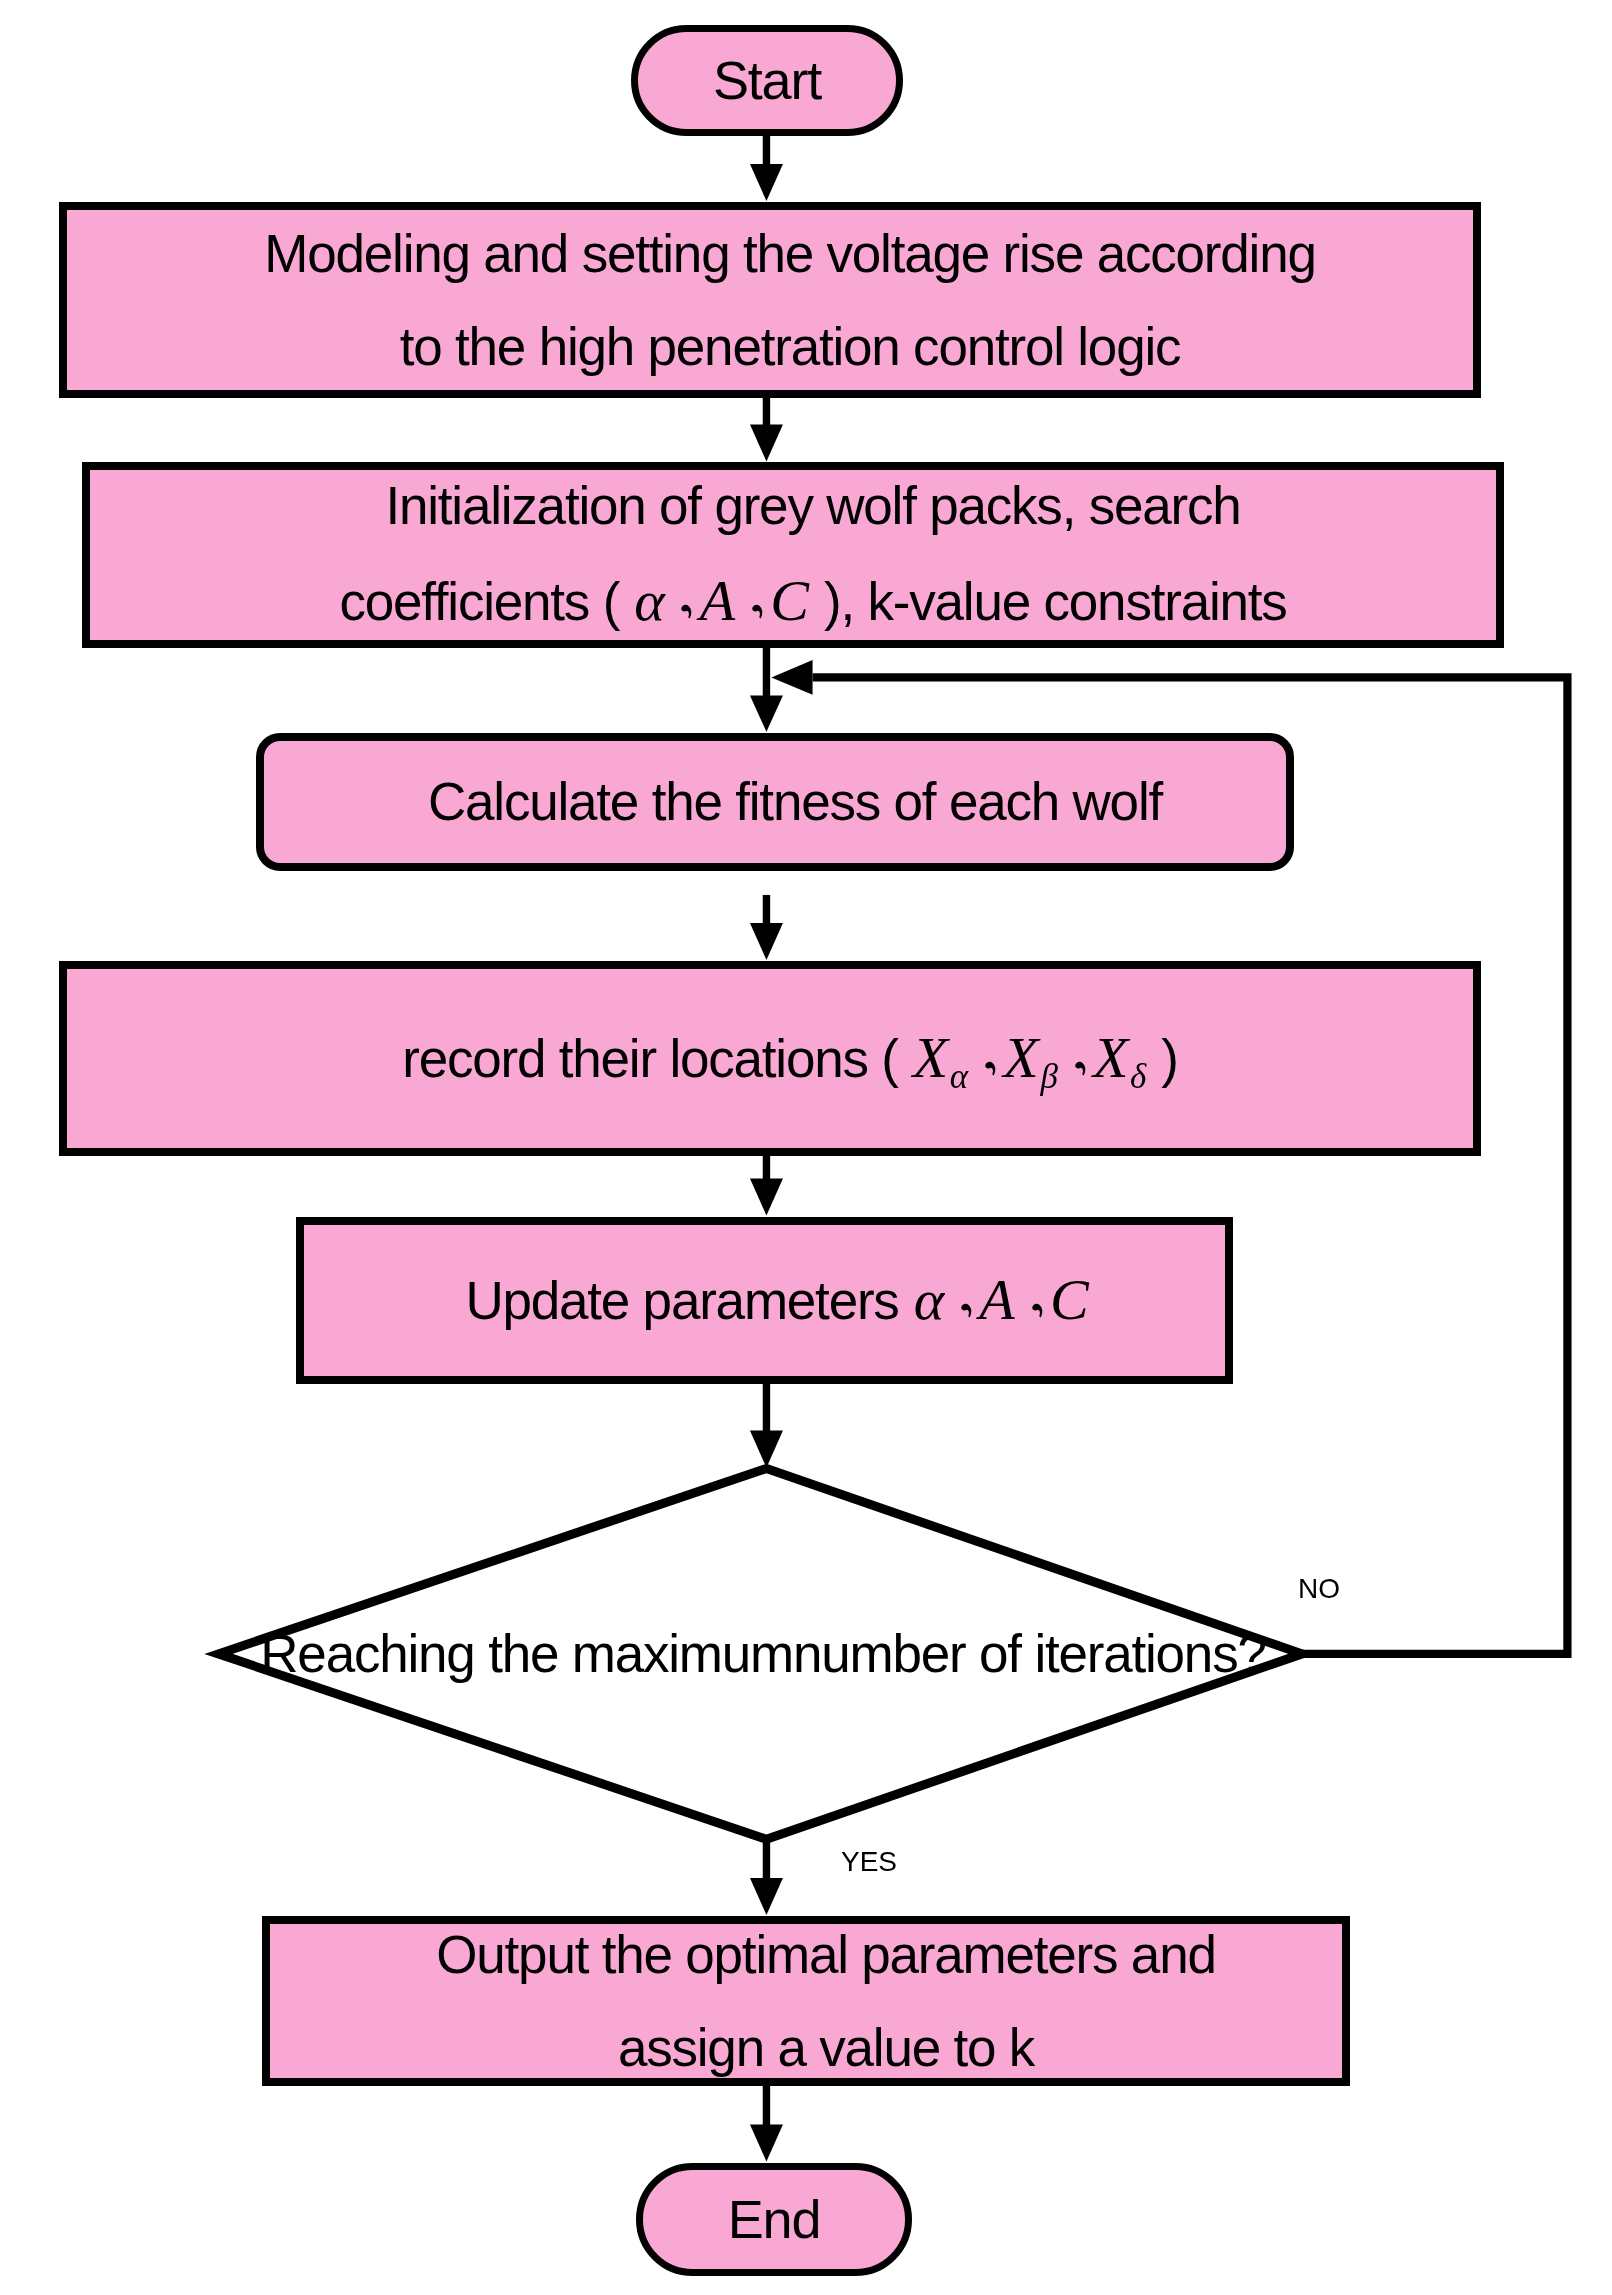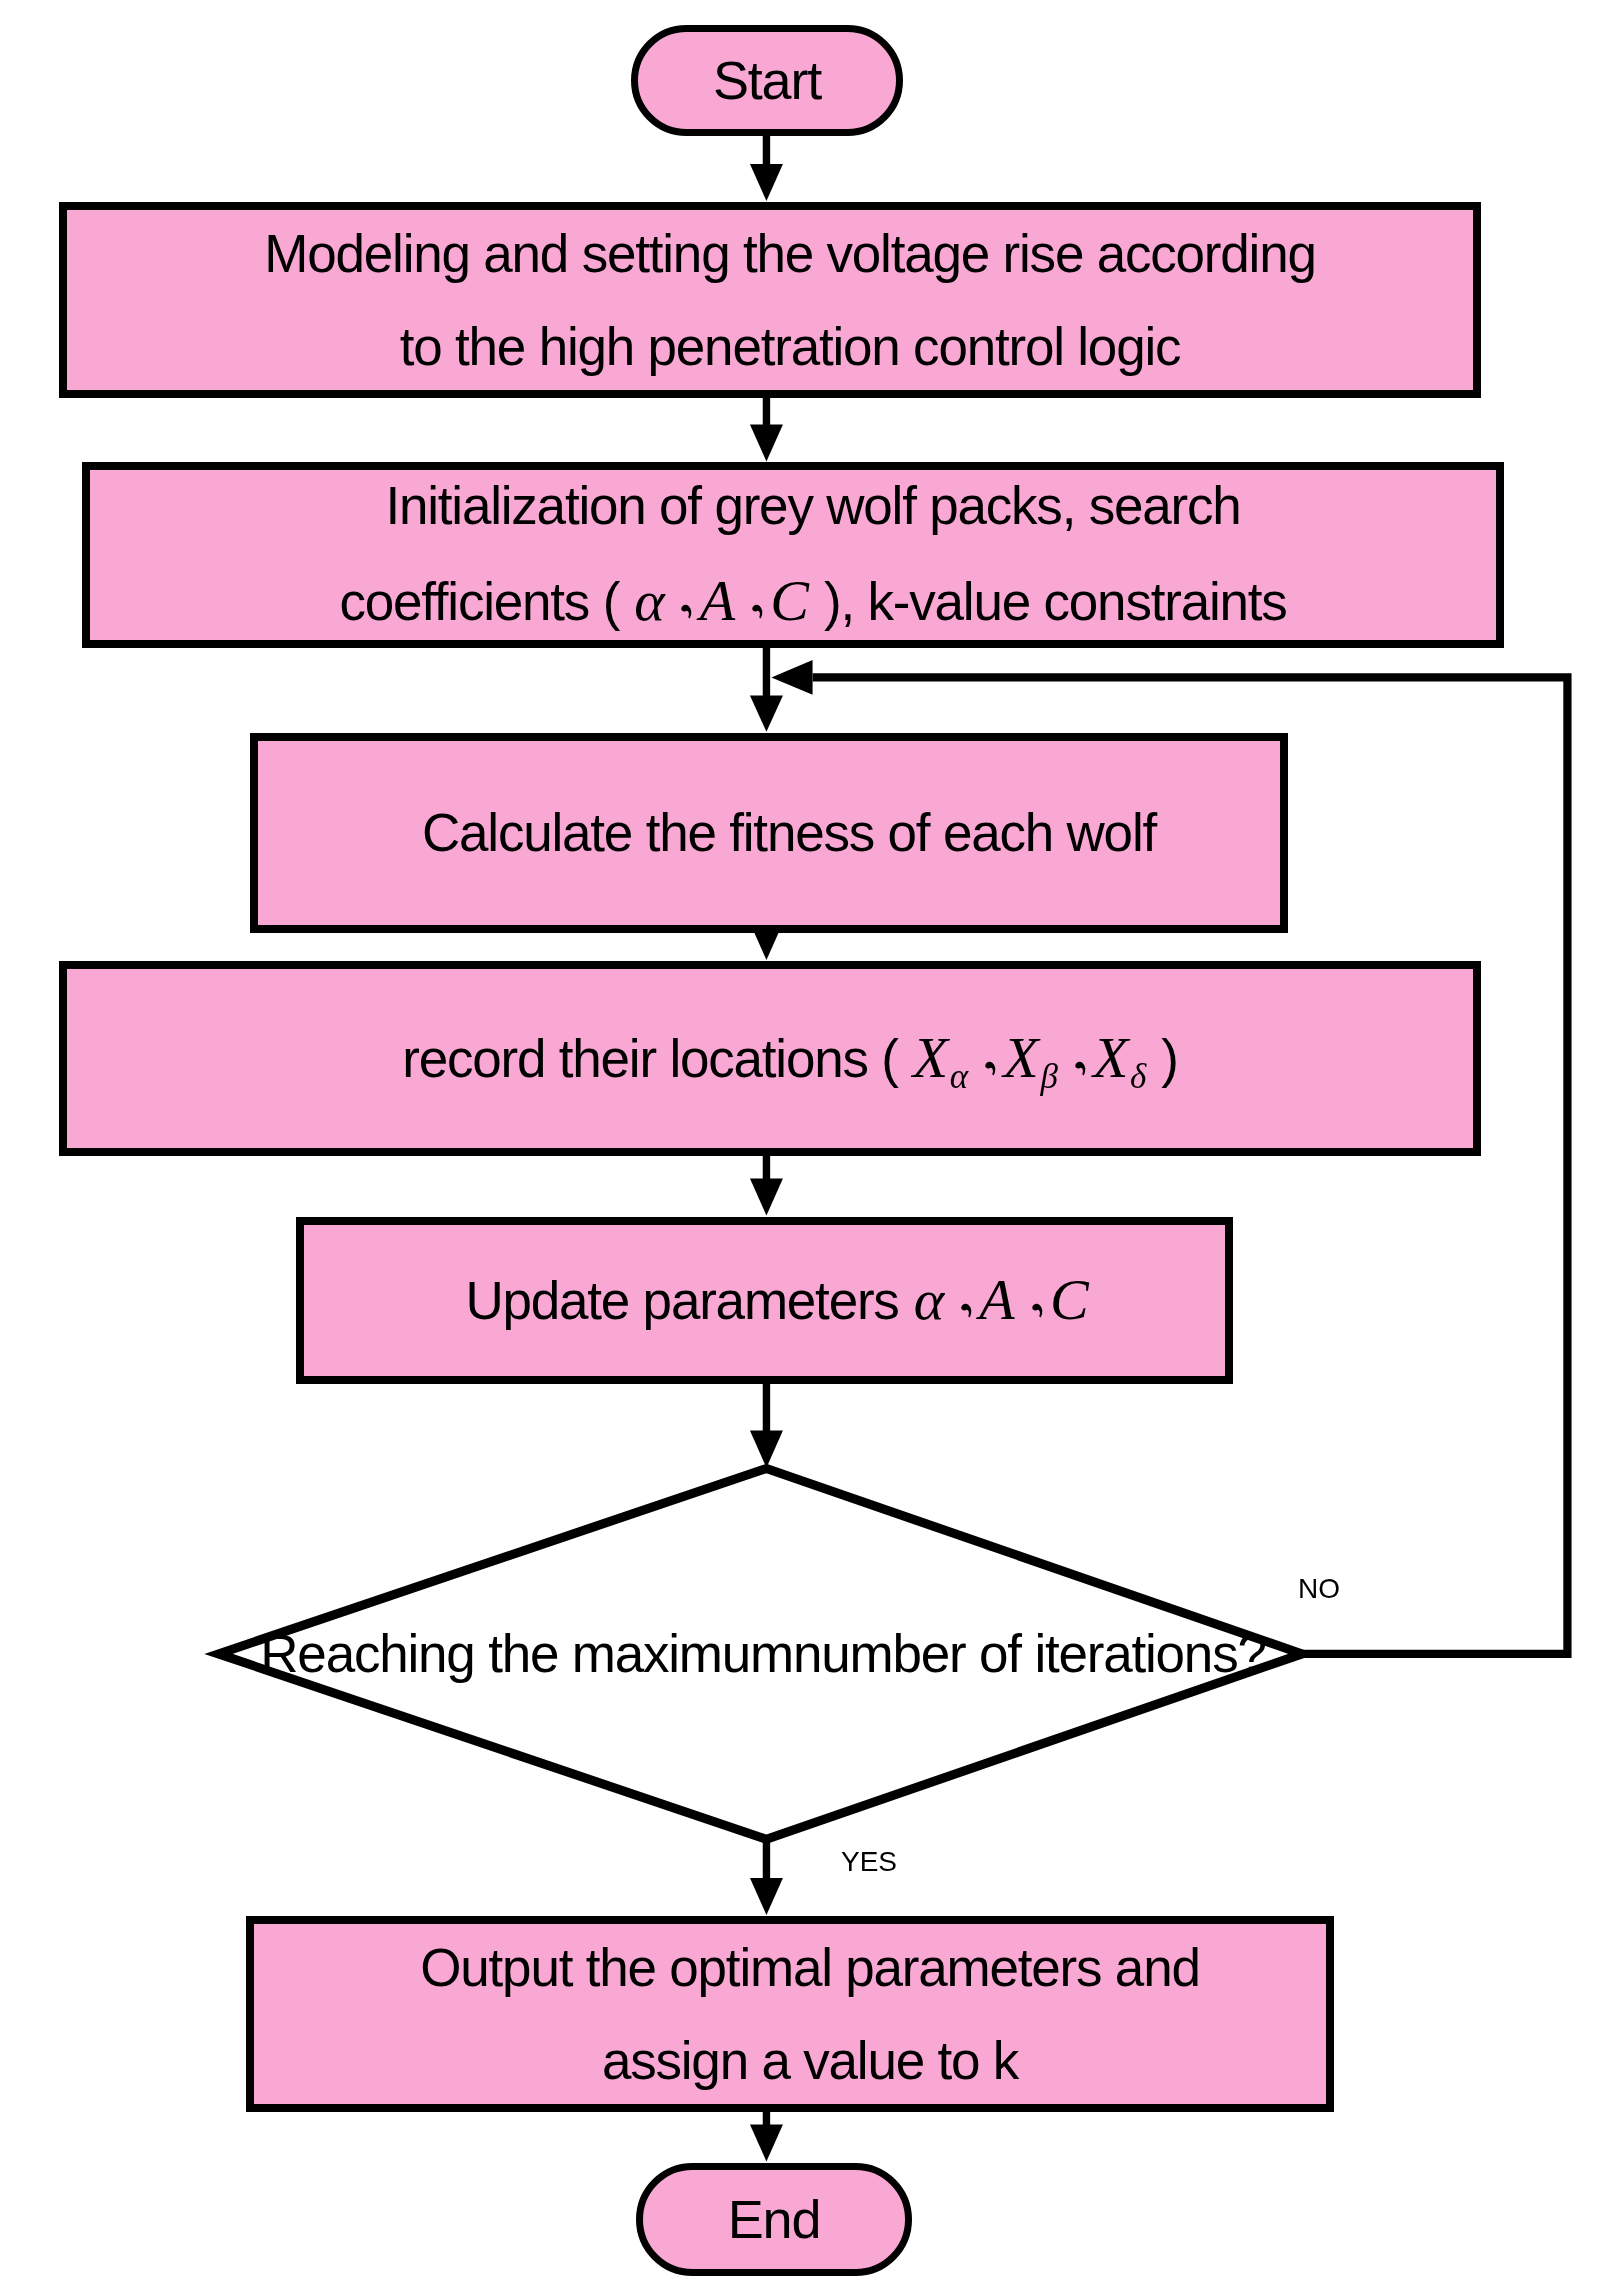--- a/index.html
+++ b/index.html
@@ -117,21 +117,21 @@
     <div class="txt">to the high penetration control logic</div>
   </div>
 
   <div class="node rect gap2" style="left:59px;top:462px;width:1422px;height:186px;margin-left:23px;">
     <div class="txt">Initialization of grey wolf packs, search</div>
     <div class="txt">
       <span>coefficients (</span><span class="mi">α</span><span class="sep"><span class="dun">,</span></span><span class="mi">A</span><span class="sep"><span class="dun">,</span></span><span class="mi">C</span><span>), k-value constraints</span>
     </div>
   </div>
 
-  <div class="node rect" style="left:250px;top:733px;width:1038px;height:200px;">
+  <div class="node rect" style="left:256px;top:733px;width:1038px;height:138px;border-radius:24px;">
     <div class="txt">Calculate the fitness of each wolf</div>
   </div>
 
   <div class="node rect gap2" style="left:59px;top:961px;width:1422px;height:195px;">
     <div class="txt">
       <span>record their locations (</span><span class="mi"><span>X</span><sub>α</sub></span><span class="sep"><span class="dun">,</span></span><span class="mi"><span>X</span><sub>β</sub></span><span class="sep"><span class="dun">,</span></span><span class="mi"><span>X</span><sub>δ</sub></span><span>)</span>
     </div>
   </div>
 
   <div class="node rect" style="left:296px;top:1217px;width:937px;height:167px;">
@@ -141,21 +141,21 @@
   </div>
 
   <div class="diamond-text">
     <div class="txt">Reaching the maximum</div>
     <div class="txt">number of iterations?</div>
   </div>
 
   <div class="branch-label" style="left:1298px;top:1573px;">NO</div>
   <div class="branch-label" style="left:841px;top:1846px;">YES</div>
 
-  <div class="node rect gap2" style="left:246px;top:1916px;width:1088px;height:196px;">
+  <div class="node rect gap2" style="left:262px;top:1916px;width:1088px;height:170px;">
     <div class="txt">Output the optimal parameters and</div>
     <div class="txt">assign a value to k</div>
   </div>
 
   <div class="node pill" style="left:636px;top:2163px;width:276px;height:113px;">
     <div class="txt">End</div>
   </div>
 
 </div>
 

